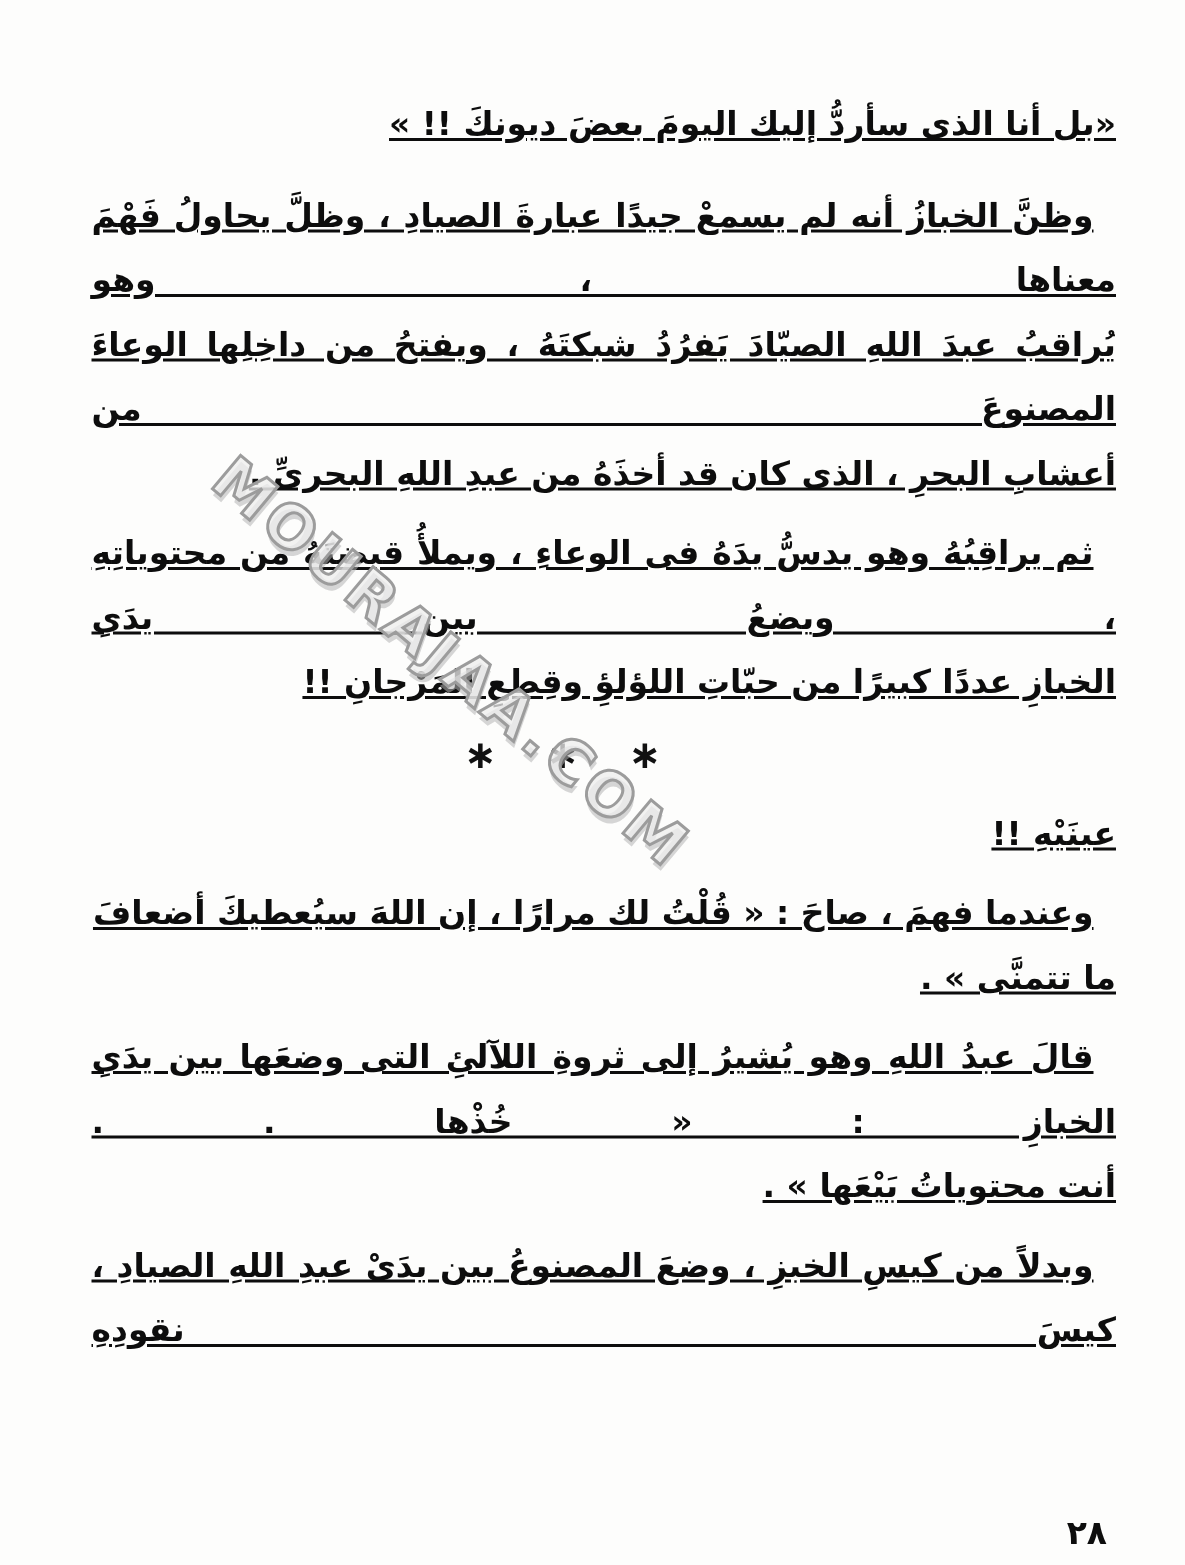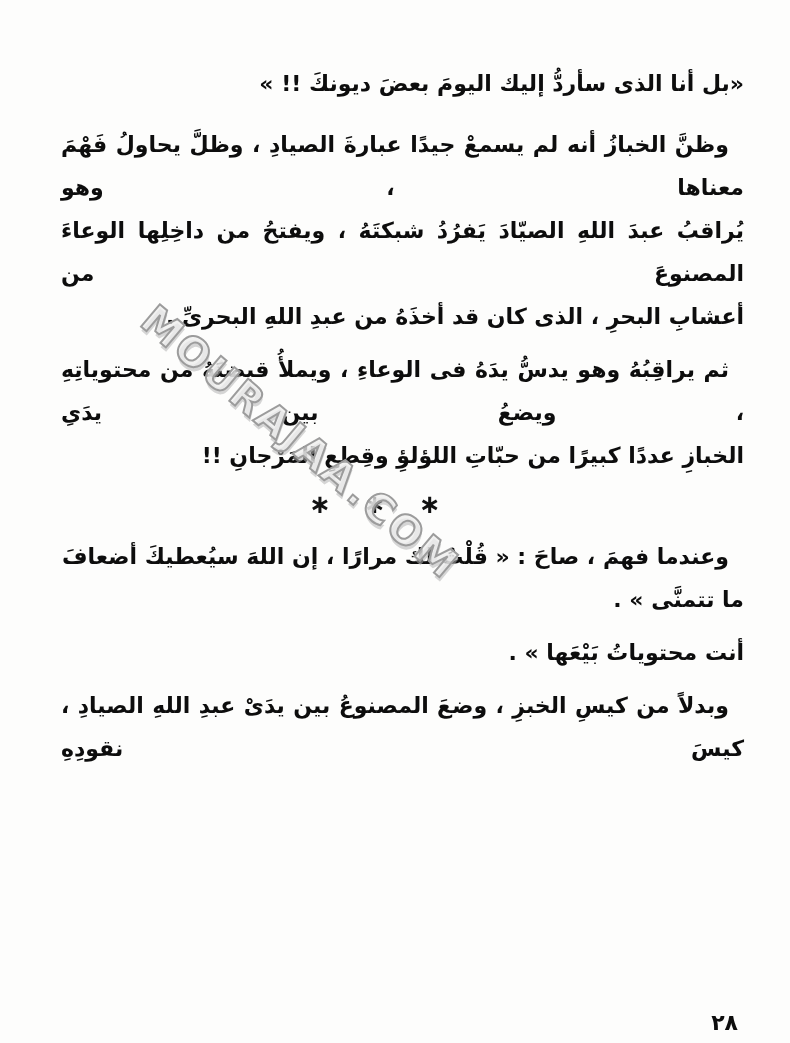--- a/index.html
+++ b/index.html
@@ -19,21 +19,21 @@
   .text-block {
     direction: rtl;
     position: absolute;
     top: 62px;
     right: 46px;
     left: 48px;
     color: #0d0d0d;
     font-weight: 700;
     font-size: 22px;
   }
-  .paragraph { margin: 0 0 10px 13px; }
+  .paragraph { margin: 0 0 10px 13px; text-decoration: underline; }
   .paragraph.quote { margin-bottom: 18px; }
   .line {
     line-height: 43px;
     white-space: normal;
   }
   .line.fill {
     text-align: justify;
     text-align-last: justify;
   }
   .line.last {
@@ -93,25 +93,27 @@
         <div class="line fill indent">وظنَّ الخبازُ أنه لم يسمعْ جيدًا عبارةَ الصيادِ ، وظلَّ يحاولُ فَهْمَ معناها ، وهو</div>
         <div class="line fill">يُراقبُ عبدَ اللهِ الصيّادَ يَفرُدُ شبكتَهُ ، ويفتحُ من داخِلِها الوعاءَ المصنوعَ من</div>
         <div class="line last">أعشابِ البحرِ ، الذى كان قد أخذَهُ من عبدِ اللهِ البحرىِّ .</div>
       </div>
       <div class="paragraph body">
         <div class="line fill indent">ثم يراقِبُهُ وهو يدسُّ يدَهُ فى الوعاءِ ، ويملأُ قبضتَهُ من محتوياتِهِ ، ويضعُ بين يدَىِ</div>
         <div class="line last">الخبازِ عددًا كبيرًا من حبّاتِ اللؤلؤِ وقِطعِ المَرْجانِ !!</div>
       </div>
       <div class="separator">∗ ∗ ∗</div>
       <div class="paragraph body">
+        <div class="line last">عينَيْهِ !!</div>
       </div>
       <div class="paragraph body">
         <div class="line last indent">وعندما فهمَ ، صاحَ : « قُلْتُ لك مرارًا ، إن اللهَ سيُعطيكَ أضعافَ ما تتمنَّى » .</div>
       </div>
       <div class="paragraph body">
+        <div class="line fill indent">قالَ عبدُ اللهِ وهو يُشيرُ إلى ثروةِ اللآلئِ التى وضعَها بين يدَىِ الخبازِ : « خُذْها . .</div>
         <div class="line last">أنت محتوياتُ بَيْعَها » .</div>
       </div>
       <div class="paragraph body">
         <div class="line fill indent">وبدلاً من كيسِ الخبزِ ، وضعَ المصنوعُ بين يدَىْ عبدِ اللهِ الصيادِ ، كيسَ نقودِهِ</div>
       </div>
     </div>
 
   <div class="page-number">٢٨</div>
 </div>
 

